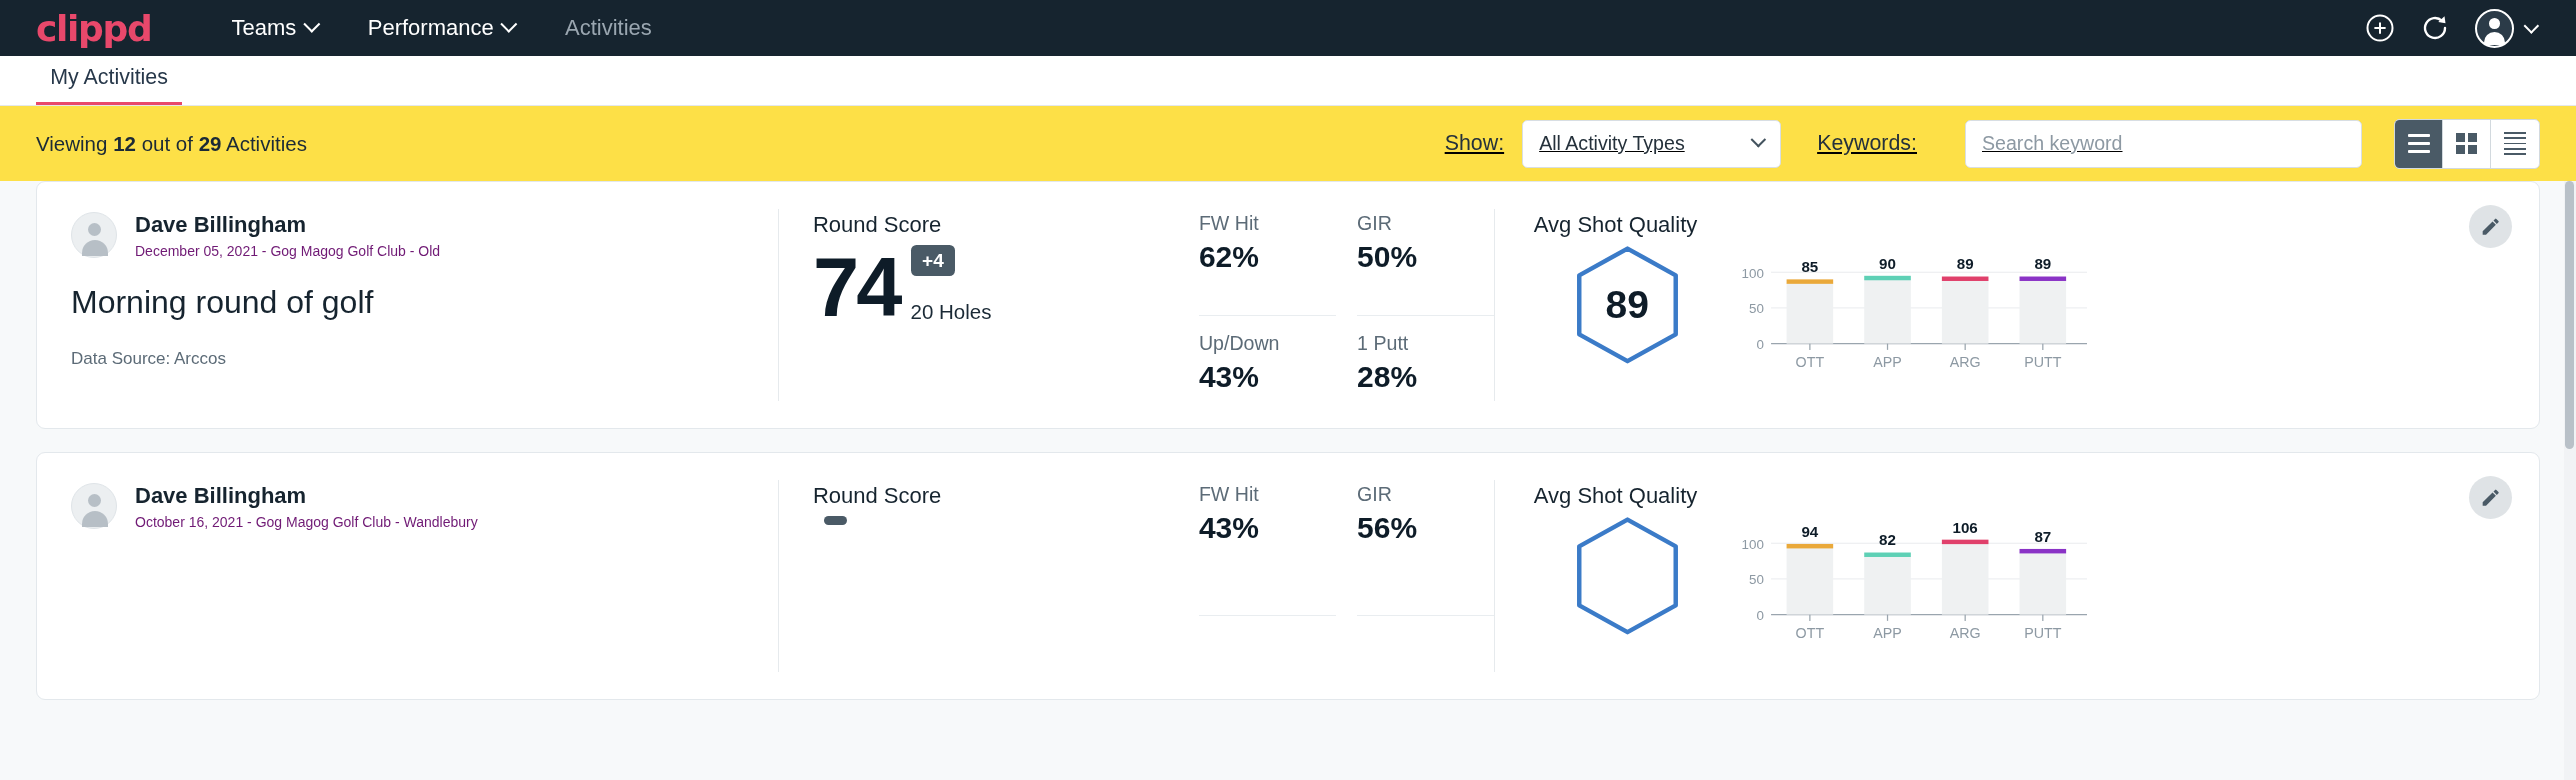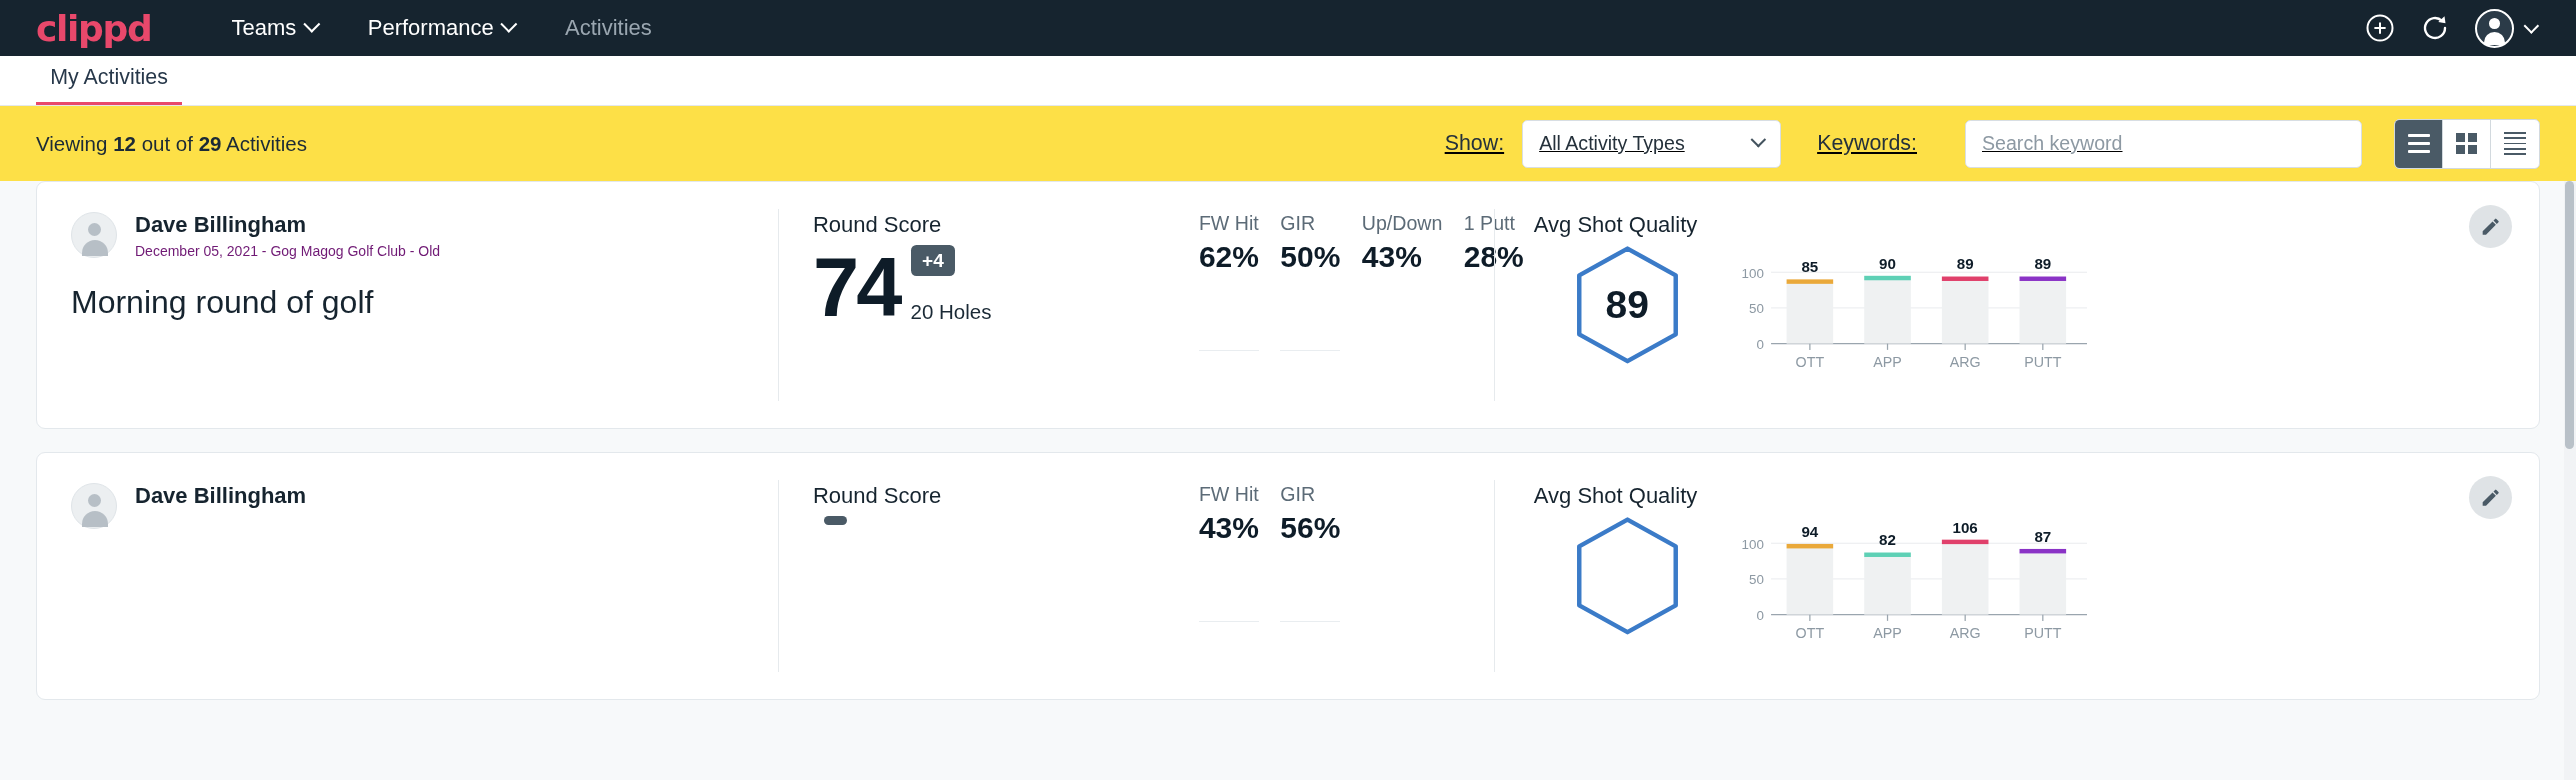--- a/index.html
+++ b/index.html
@@ -208,21 +208,21 @@
   }
   .score-side { display: flex; flex-direction: column; justify-content: space-between; height: 82px; padding-left: 10.7px; }
   .badge {
     background: #4a5a66; color: #fff;
     font-size: 19px; font-weight: 700;
     padding: 4.5px 11.6px; border-radius: 5.4px;
     align-self: flex-start;
   }
   .holes { font-size: 20.5px; color: #1b2a36; padding-bottom: 3.6px; }
 
-  .col-stats { width: 295px; padding: 30px 0 0 0; display: grid; grid-template-columns: 1fr 1fr 1fr 1fr; grid-template-rows: auto auto; column-gap: 21.4px; }
+  .col-stats { width: 295px; padding: 30px 0 0 0; display: grid; grid-template-columns: 1fr 1fr; grid-template-rows: auto auto; column-gap: 21.4px; }
   .stat { padding-bottom: 7.1px; }
   .stat.top { border-bottom: 0.9px solid #e9edf0; margin-bottom: 16px; padding-bottom: 14.3px; }
   .stat-label { font-size: 19.6px; color: #5c6b77; }
   .stat-value { font-size: 30px; font-weight: 700; color: #0e1c28; margin-top: 5.4px; }
 
   .col-quality { flex: 1; padding: 30px 0 0 39px; display: flex; flex-direction: column; }
   .quality-body { display: flex; align-items: flex-start; margin-top: 3.6px; }
   .hexwrap { width: 187px; display: flex; justify-content: center; padding-top: 3.6px; }
   .hex { position: relative; width: 109px; height: 120px; display:flex; align-items:center; justify-content:center; }
   .hex svg { position: absolute; inset: 0; }
@@ -343,20 +343,21 @@
   <div class="card">
     <div class="col-left">
       <div class="person">
         <div class="p-avatar"></div>
         <div>
           <div class="p-name">Dave Billingham</div>
           <div class="p-meta">December 05, 2021 - Gog Magog Golf Club - Old</div>
         </div>
       </div>
       <div class="round-title">Morning round of golf</div>
+      <div class="datasource">Data Source: Arccos</div>
     </div>
 
     <div class="divider"></div>
 
     <div class="col-score">
       <div class="sec-title">Round Score</div>
       <div class="score-row">
         <div class="score-num">74</div>
         <div class="score-side">
           <div class="badge">+4</div>
@@ -434,20 +435,21 @@
       </svg>
     </div>
   </div>
 
   <div class="card">
     <div class="col-left">
       <div class="person">
         <div class="p-avatar"></div>
         <div>
           <div class="p-name">Dave Billingham</div>
+          <div class="p-meta">October 16, 2021 - Gog Magog Golf Club - Wandlebury</div>
         </div>
       </div>
       <div class="round-title"></div>
       <div class="datasource"></div>
     </div>
 
     <div class="divider"></div>
 
     <div class="col-score">
       <div class="sec-title">Round Score</div>

